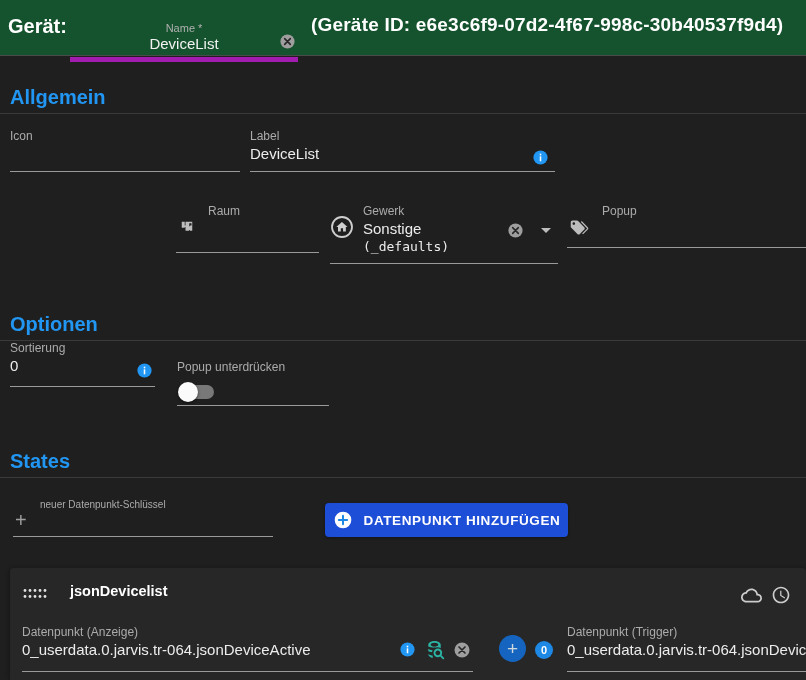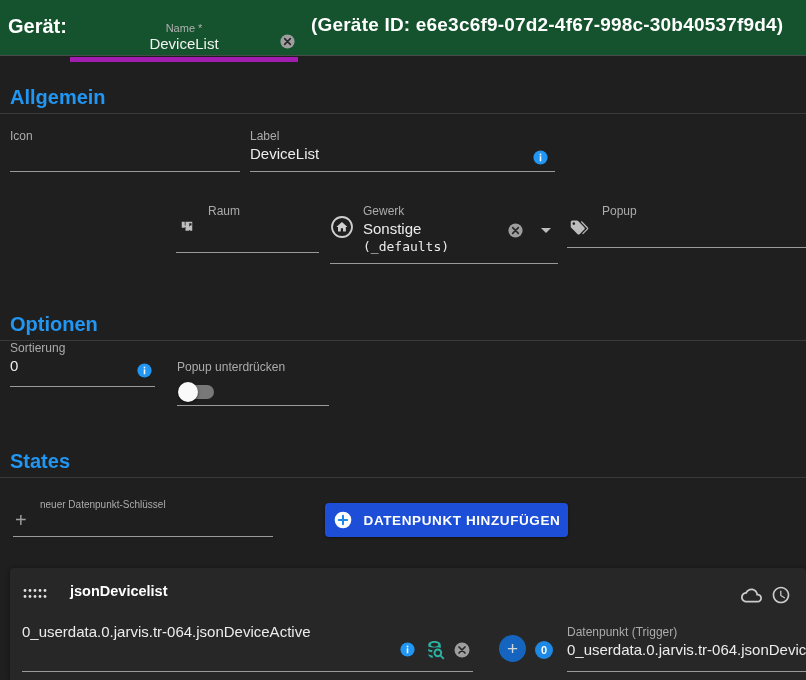--- a/index.html
+++ b/index.html
@@ -203,20 +203,21 @@
           <path d="M19.35 10.04C18.67 6.59 15.64 4 12 4 9.11 4 6.6 5.64 5.35 8.04 2.34 8.36 0 10.91 0 14c0 3.31 2.69 6 6 6h13c2.76 0 5-2.24 5-5 0-2.64-2.05-4.78-4.65-4.96zM19 18H6c-2.21 0-4-1.79-4-4s1.79-4 4-4h.71C7.37 7.69 9.48 6 12 6c3.04 0 5.5 2.46 5.5 5.5v.5H19c1.66 0 3 1.34 3 3s-1.34 3-3 3z" fill="#cccccc"></path>
         </svg>
     </span>
     <span class="card-clock">
       <svg width="20" height="20" viewBox="0 0 24 24">
           <path d="M11.99 2C6.47 2 2 6.48 2 12s4.47 10 9.99 10C17.52 22 22 17.52 22 12S17.52 2 11.99 2zM12 20c-4.42 0-8-3.58-8-8s3.58-8 8-8 8 3.58 8 8-3.58 8-8 8zm.5-13H11v6l5.25 3.15.75-1.23-4.5-2.67z" fill="#cccccc"></path>
         </svg>
     </span>
 
     <div class="field" style="left:12px;top:54px;width:451px;height:50px;">
+      <div class="f-label">Datenpunkt (Anzeige)</div>
       <div class="f-value">0_userdata.0.jarvis.tr-064.jsonDeviceActive</div>
       <div class="dp-icons">
         <span>
           <svg width="17" height="17" viewBox="0 0 24 24">
               <circle cx="12" cy="12" r="10" fill="#2196f3"></circle>
               <rect x="10.9" y="6.6" width="2.2" height="2.4" fill="#fff"></rect>
               <rect x="10.9" y="10.3" width="2.2" height="7" fill="#fff"></rect>
             </svg>
         </span>
         <span>

